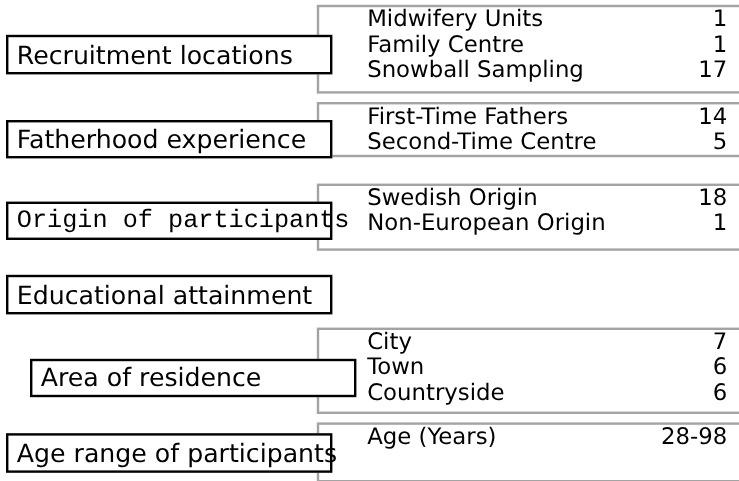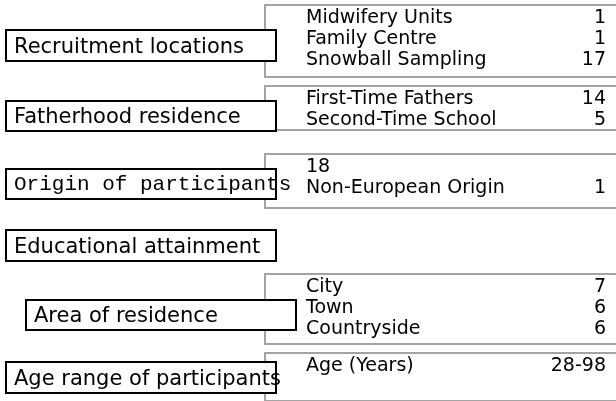--- a/index.html
+++ b/index.html
@@ -89,30 +89,31 @@
   <div class="lbox l0">
     <span>Recruitment locations</span>
   </div>
 
   <div class="rbox r1">
     <div class="item">
       <span class="iname">First-Time Fathers</span>
       <span class="ival">14</span>
     </div>
     <div class="item">
-      <span class="iname">Second-Time School</span>
+      <span class="iname">Second-Time Centre</span>
       <span class="ival">5</span>
     </div>
   </div>
   <div class="lbox l1">
-    <span>Fatherhood residence</span>
+    <span>Fatherhood experience</span>
   </div>
 
   <div class="rbox r2">
     <div class="item">
+      <span class="iname">Swedish Origin</span>
       <span class="ival">18</span>
     </div>
     <div class="item">
       <span class="iname">Non-European Origin</span>
       <span class="ival">1</span>
     </div>
   </div>
   <div class="lbox l2">
     <span>Origin of participants</span>
   </div>

